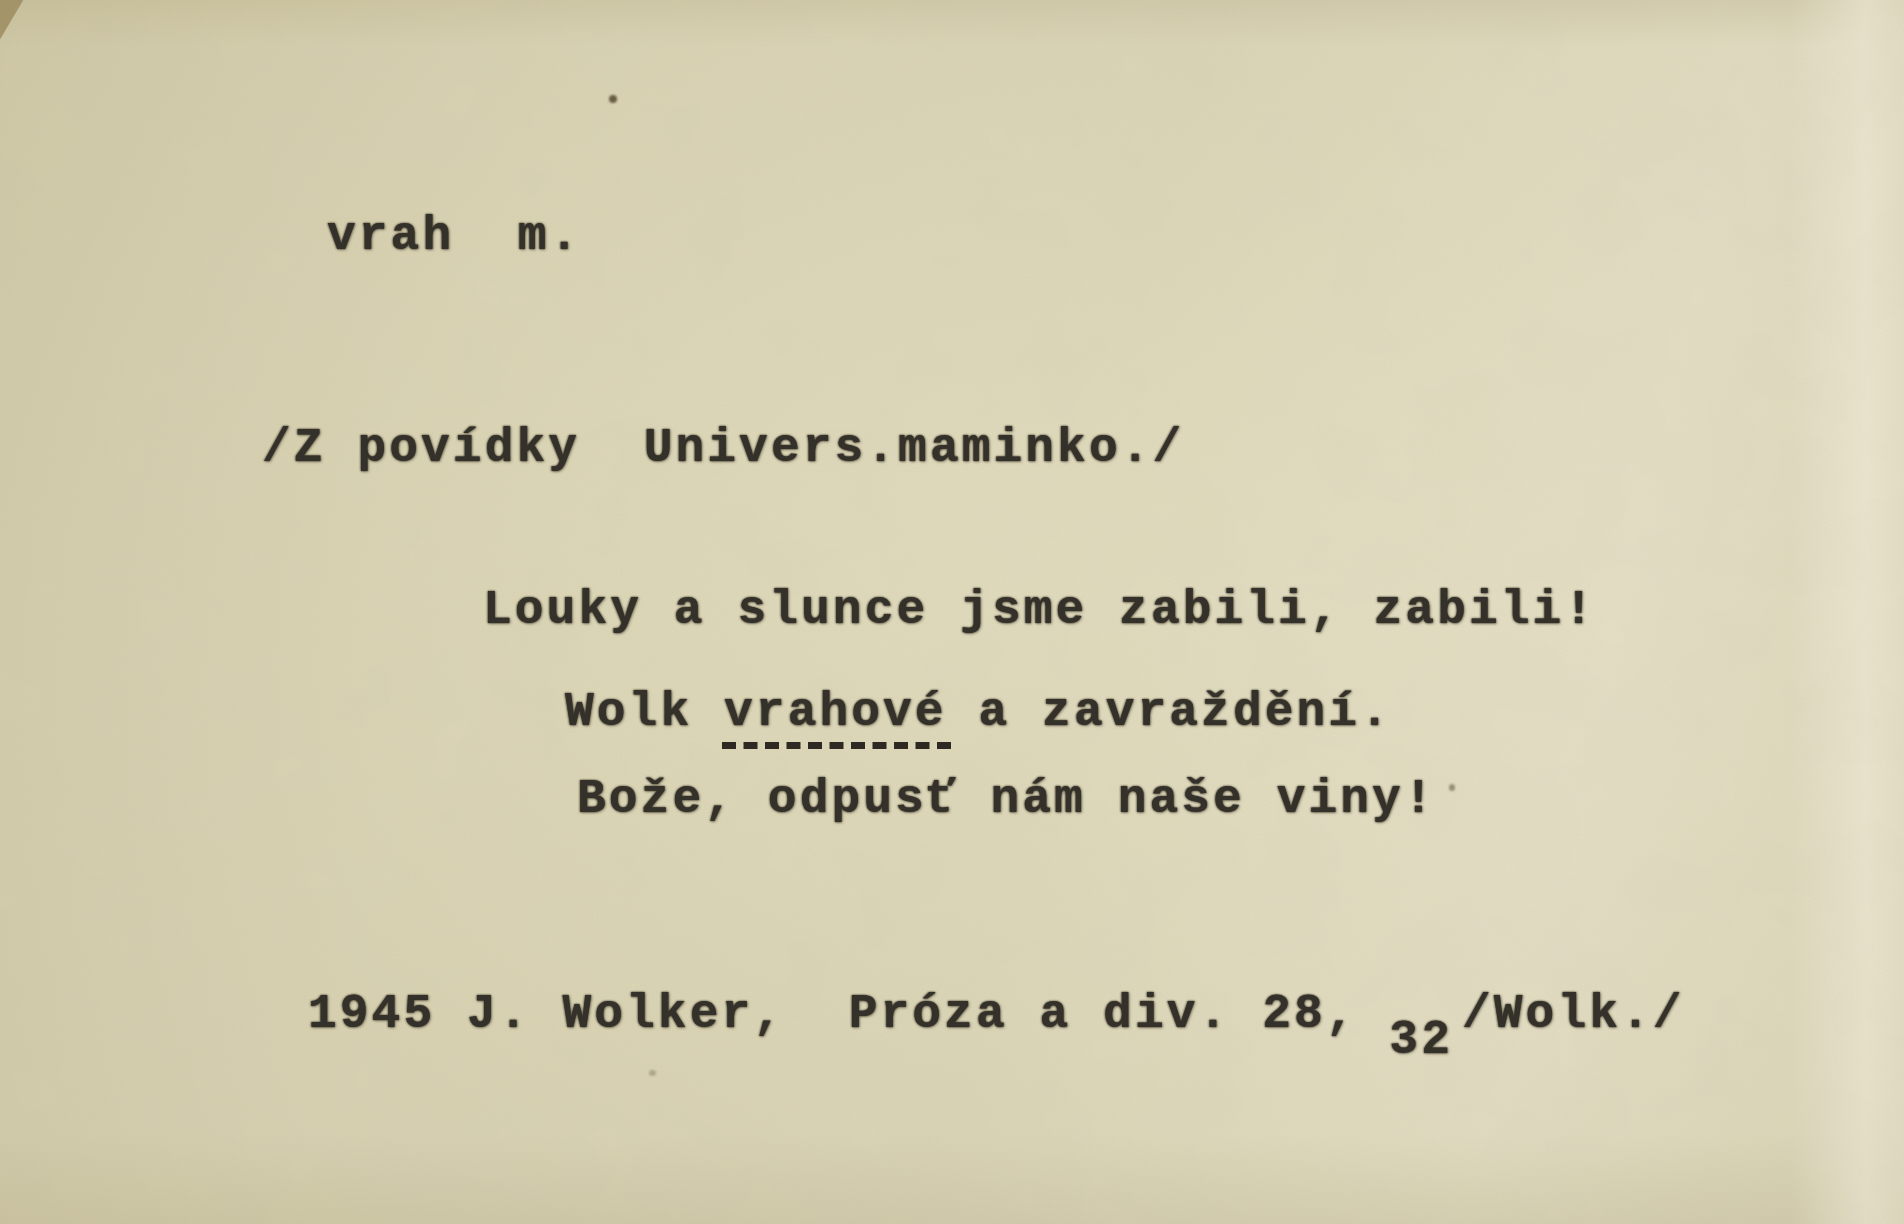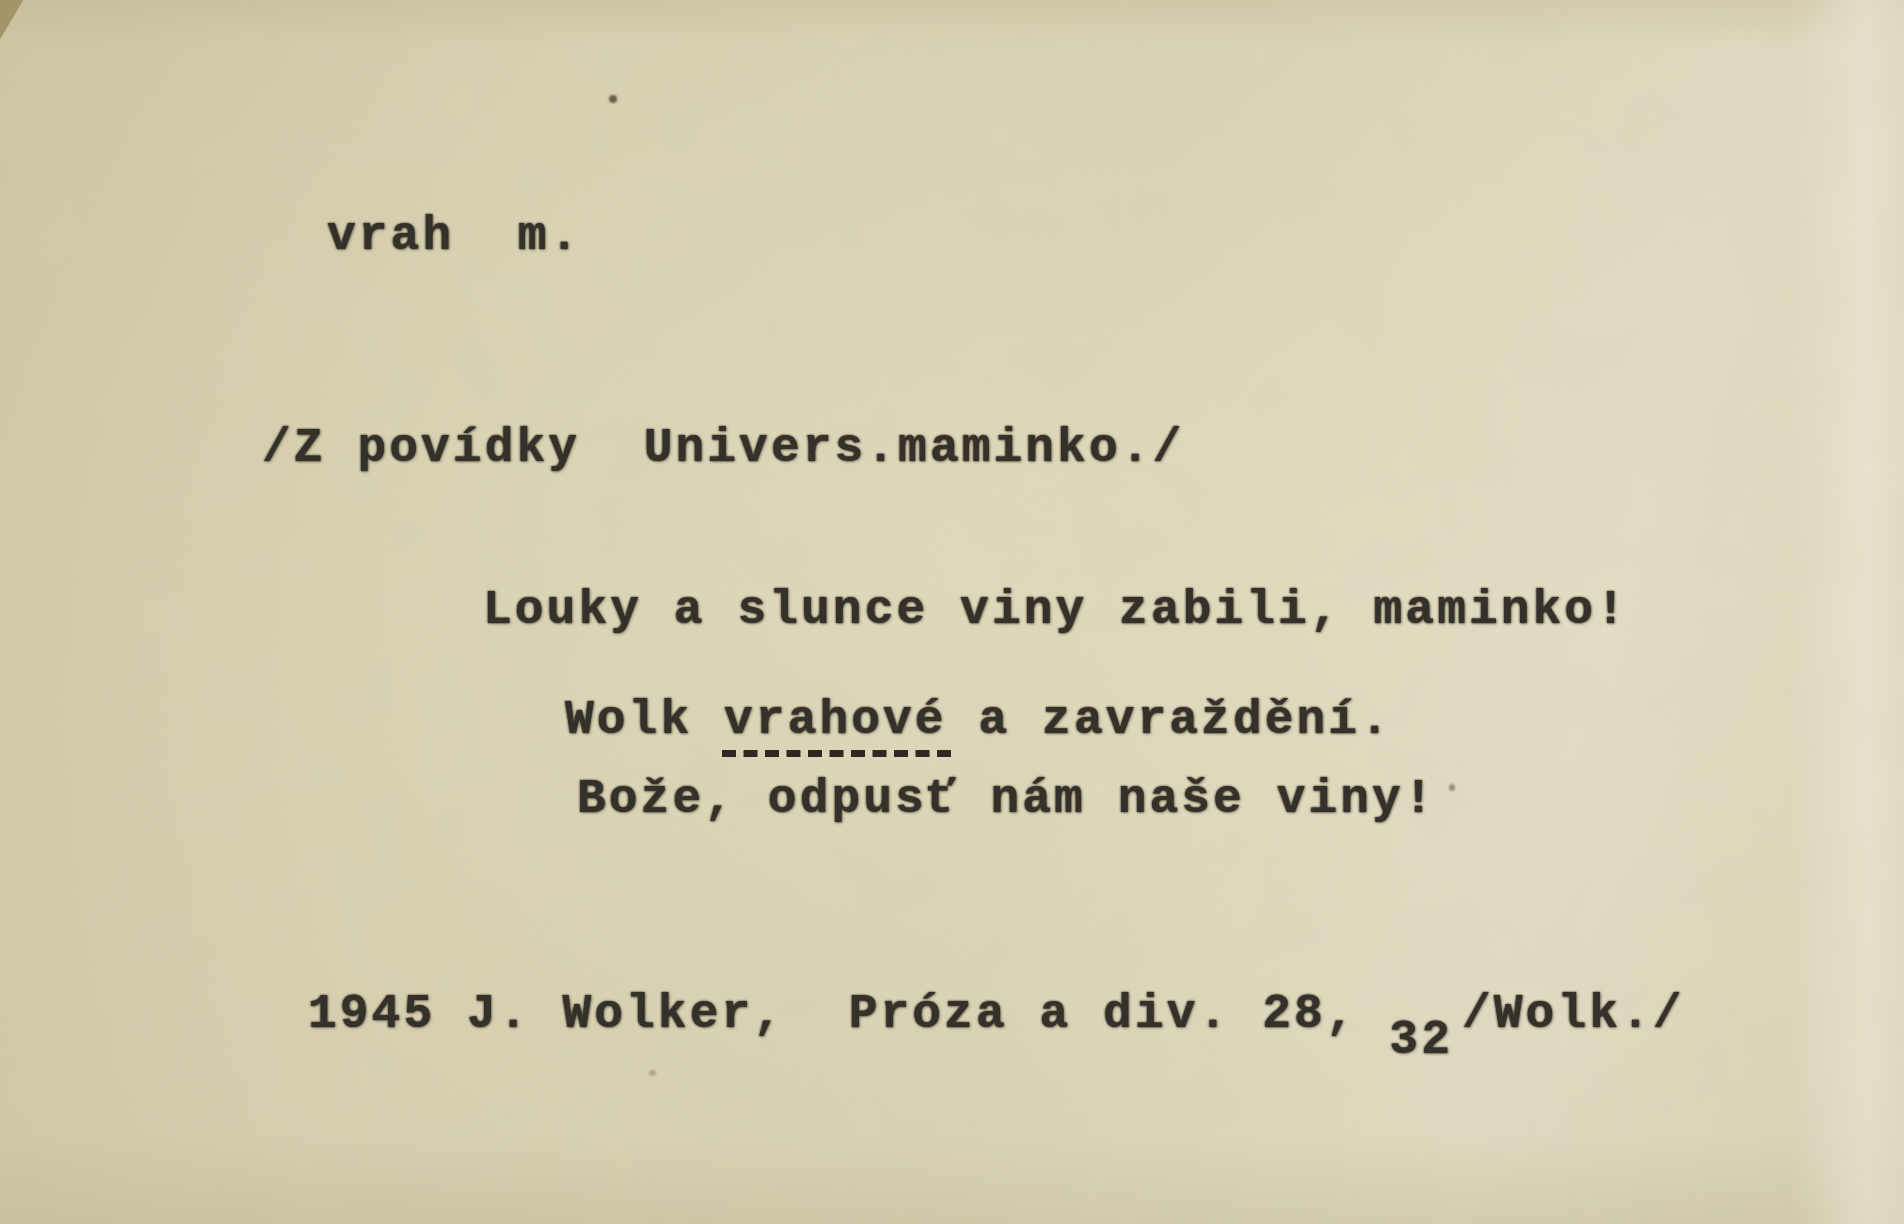--- a/index.html
+++ b/index.html
@@ -80,21 +80,21 @@
   .line-source    { left: 262px; top: 424px; }
   .line-quote1    { left: 483px; top: 586px; }
   .line-quote2    { left: 565px; top: 680px; }
   .line-quote3    { left: 533px; top: 775px; margin-left: 44px; }
   .line-citation  { left: 308px; top: 990px; }
 
   .underlined-word {
     display: inline-block;
     border-bottom: 7px dashed #2e2a23;
     padding: 0 4px 6px 2px;
-    margin: 16px -4px -13px -2px;
+    margin: 8px -4px -13px -2px;
   }
   .page-number {
     position: relative;
     top: 26px;
   }
   .source-abbrev {
     margin-left: 9px;
   }
 
   
@@ -128,19 +128,19 @@
 
 <div class="corner-mark"></div>
 <div class="speck speck-1"></div>
 <div class="speck speck-2"></div>
 <div class="speck speck-3"></div>
 
 <div class="type-line line-headword">vrah  m.</div>
 
 <div class="type-line line-source">/Z povídky  Univers.maminko./</div>
 
-<div class="type-line line-quote1">Louky a slunce viny zabili, maminko!</div>
+<div class="type-line line-quote1">Louky a slunce jsme zabili, zabili!</div>
 
 <div class="type-line line-quote2"><span>Wolk </span><span class="underlined-word">vrahové</span><span> a zavraždění.</span></div>
 
 <div class="type-line line-quote3">Bože, odpusť nám naše viny!</div>
 
 <div class="type-line line-citation"><span>1945 J. Wolker,  Próza a div. 28, </span><span class="page-number">32</span><span class="source-abbrev">/Wolk./</span></div>
 
 </body></html>

